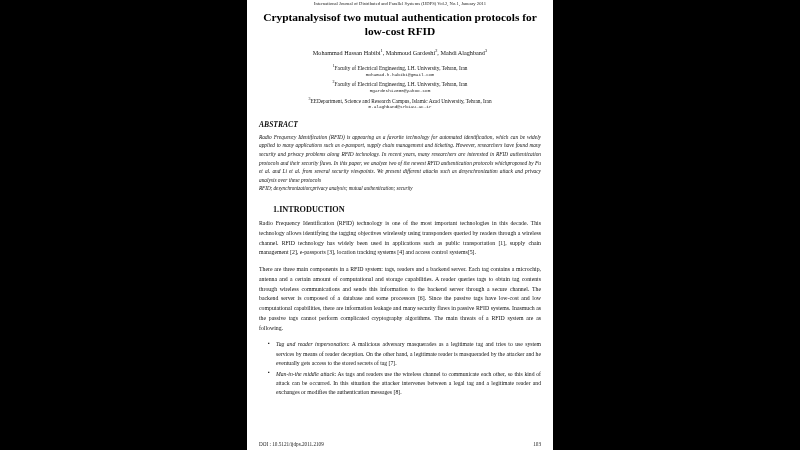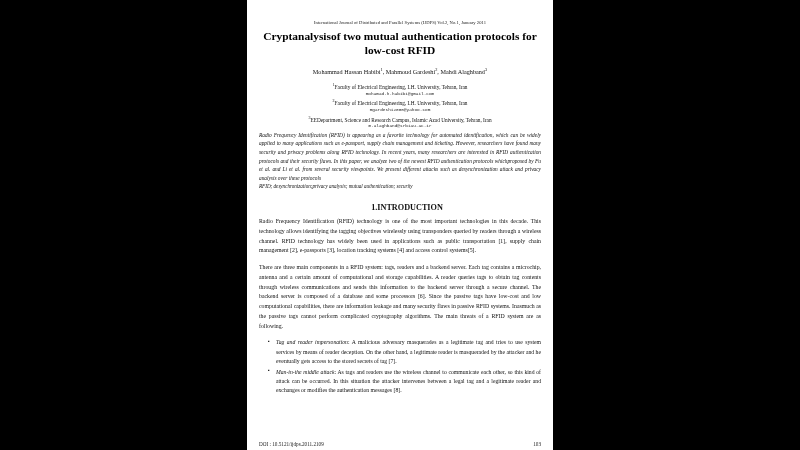--- a/index.html
+++ b/index.html
@@ -13,21 +13,21 @@
   #viewer {
     position: relative;
     width: 800px; height: 450px;
     background: #000;
   }
   #page {
     position: absolute;
     left: 247px; top: 0px;
     width: 306px; height: 450px;
     background: #ffffff;
-    padding: 19px 12px 0 12px;
+    padding: 0 12px 0 12px;
     color: #111;
   }
   .journal-header {
     text-align: center;
     font-size: 4.6px;
     line-height: 1.1;
     color: #1a1a1a;
     margin: 1px 0 5px 0;
     letter-spacing: 0.03px;
   }
@@ -78,21 +78,20 @@
   .keywords-body {
     font-style: italic;
     font-size: 5.1px;
     line-height: 1.5;
     margin: 0;
   }
   .intro-head {
     font-weight: bold;
     font-size: 8.2px;
     margin: 13px 0 5px 14px;
-    text-align: center;
   }
   .body-par {
     font-size: 5.8px;
     line-height: 1.68;
     text-align: justify;
     margin: 0 0 7px 0;
   }
   ul.threats {
     margin: 0; padding: 0 0 0 12px;
     list-style: none;
@@ -145,20 +144,21 @@
     <div class="affil-block">
       <div class="affil"><sup>2</sup>Faculty of Electrical Engineering, I.H. University, Tehran, Iran</div>
       <div class="email">mgardeshi2000@yahoo.com</div>
     </div>
 
     <div class="affil-block">
       <div class="affil"><sup>3</sup>EEDepartment, Science and Research Campus, Islamic Azad University, Tehran, Iran</div>
       <div class="email">m.alaghband@srbiau.ac.ir</div>
     </div>
 
+    <div class="sec-head">ABSTRACT</div>
     <p class="abstract-body">Radio Frequency Identification (RFID) is appearing as a favorite technology for automated identification, which can be widely applied to many applications such as e-passport, supply chain management and ticketing. However, researchers have found many security and privacy problems along RFID technology. In recent years, many researchers are interested in RFID authentication protocols and their security flaws. In this paper, we analyze two of the newest RFID authentication protocols whichproposed by Fu et al. and Li et al. from several security viewpoints. We present different attacks such as desynchronization attack and privacy analysis over these protocols</p>
 
     <p class="keywords-body">RFID; desynchronization;privacy analysis; mutual authentication; security</p>
 
     <div class="intro-head">1.INTRODUCTION</div>
 
     <p class="body-par">Radio Frequency Identification (RFID) technology is one of the most important technologies in this decade. This technology allows identifying the tagging objectives wirelessly using transponders queried by readers through a wireless channel. RFID technology has widely been used in applications such as public transportation [1], supply chain management [2], e-passports [3], location tracking systems [4] and access control systems[5].</p>
 
     <p class="body-par">There are three main components in a RFID system: tags, readers and a backend server. Each tag contains a microchip, antenna and a certain amount of computational and storage capabilities. A reader queries tags to obtain tag contents through wireless communications and sends this information to the backend server through a secure channel. The backend server is composed of a database and some processors [6]. Since the passive tags have low-cost and low computational capabilities, there are information leakage and many security flaws in passive RFID systems. Inasmuch as the passive tags cannot perform complicated cryptography algorithms. The main threats of a RFID system are as following.</p>
 

